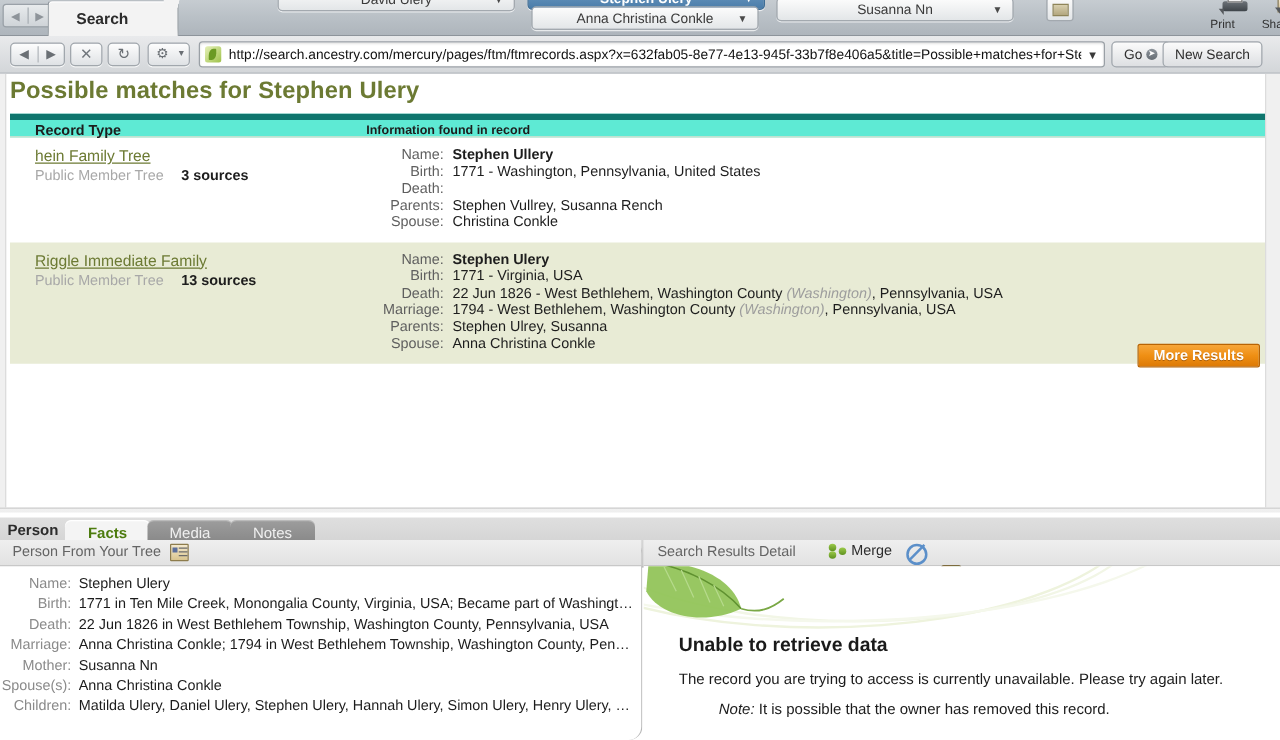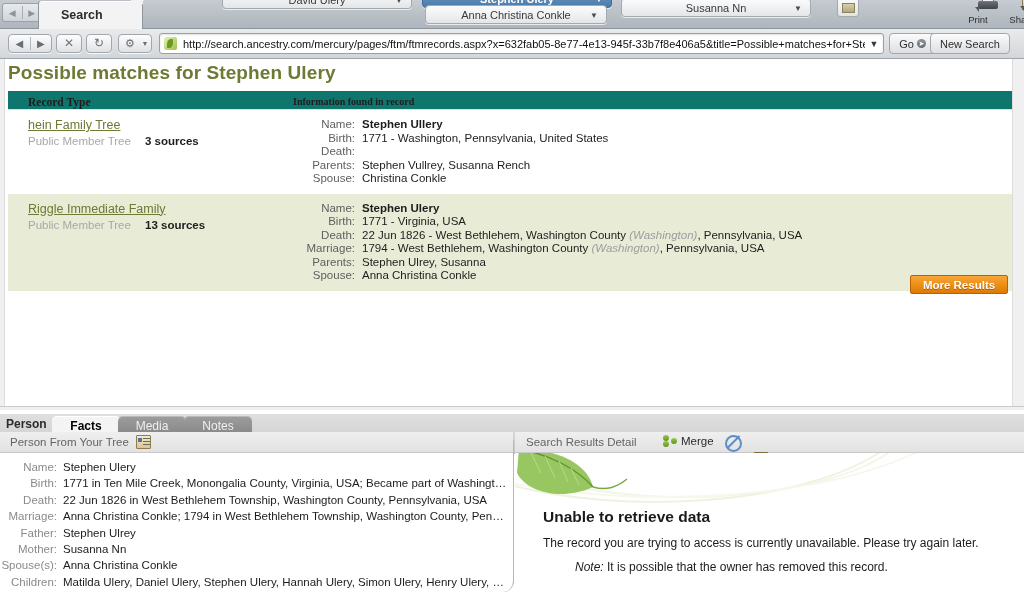--- a/index.html
+++ b/index.html
@@ -162,22 +162,22 @@
     background:#f0f0f0; border-left:1px solid #dcdcdc; }
 
   .page-title {
     position: absolute; left: 8px; top: 3px;
     font-size: 19px; color: #6c7a33; font-weight: bold;
     letter-spacing: .1px;
   }
 
   .results-table { position: absolute; left: 8px; top: 32px; width: 1004px; }
   .res-head {
-    height: 19px; background: #0f766e; border-top:2px solid #0f766e;
-    border-bottom:1px solid #e0e0cf; position: relative; font-family: Liberation Serif, serif;
+    height: 19px; background: #5eead4; border-top:5px solid #0f766e;
+    border-bottom:1px solid #e0e0cf; position: relative;
   }
   .res-head .h1 { position:absolute; left:20px; top:3px; font-size:11.5px; font-weight:bold; color:#1d1d1d;}
   .res-head .h2 { position:absolute; left:285px; top:3px; font-size:10px; font-weight:bold; color:#1d1d1d;}
 
   .res-row { position: relative; padding: 8px 0 8px 0; }
   .res-row.alt { background: #e8ebd5; }
   .res-row .tree-link {
     position:absolute; left:20px; top:8px;
     font-size: 12.5px; color: #6c7a33; text-decoration: underline;
   }
@@ -232,21 +232,21 @@
   }
   .btab {
     position:absolute; top:2px; height:20px;
     background: linear-gradient(to bottom,#9d9d9d,#868686);
     border-radius: 5px 5px 0 0;
     font-size: 12px; color: #f0f0f0;
     display:flex; align-items:center; justify-content:center;
     box-shadow: inset 0 1px 0 rgba(255,255,255,.3);
   }
   .btab.active {
-    background: #f4f4f4; color:#000000; font-weight: bold;
+    background: #f4f4f4; color:#4d7c0f; font-weight: bold;
     box-shadow: inset 0 1px 0 #fff;
   }
 
   .pane-left {
     position:absolute; left:0; top:22px; width:514px; height:160px;
     background:#ffffff; border-right:1px solid #b6b6b6;border-radius:11px;
   }
   .pane-head {
     height: 21px; background: linear-gradient(to bottom,#efefef,#e2e2e2);
     border-bottom: 1px solid #c8c8c8; position: relative;
@@ -500,24 +500,20 @@
             <span class="lab">Birth:</span>
             <span class="val">1771 in Ten Mile Creek, Monongalia County, Virginia, USA; Became part of Washington County...</span>
           </div>
           <div class="pfield">
             <span class="lab">Death:</span>
             <span class="val">22 Jun 1826 in West Bethlehem Township, Washington County, Pennsylvania, USA</span>
           </div>
           <div class="pfield">
             <span class="lab">Marriage:</span>
             <span class="val">Anna Christina Conkle; 1794 in West Bethlehem Township, Washington County, Pennsylvania, USA</span>
-          </div>
-          <div class="pfield">
-            <span class="lab">Father:</span>
-            <span class="val">Stephen Ulrey</span>
           </div>
           <div class="pfield">
             <span class="lab">Mother:</span>
             <span class="val">Susanna Nn</span>
           </div>
           <div class="pfield">
             <span class="lab">Spouse(s):</span>
             <span class="val">Anna Christina Conkle</span>
           </div>
           <div class="pfield">

